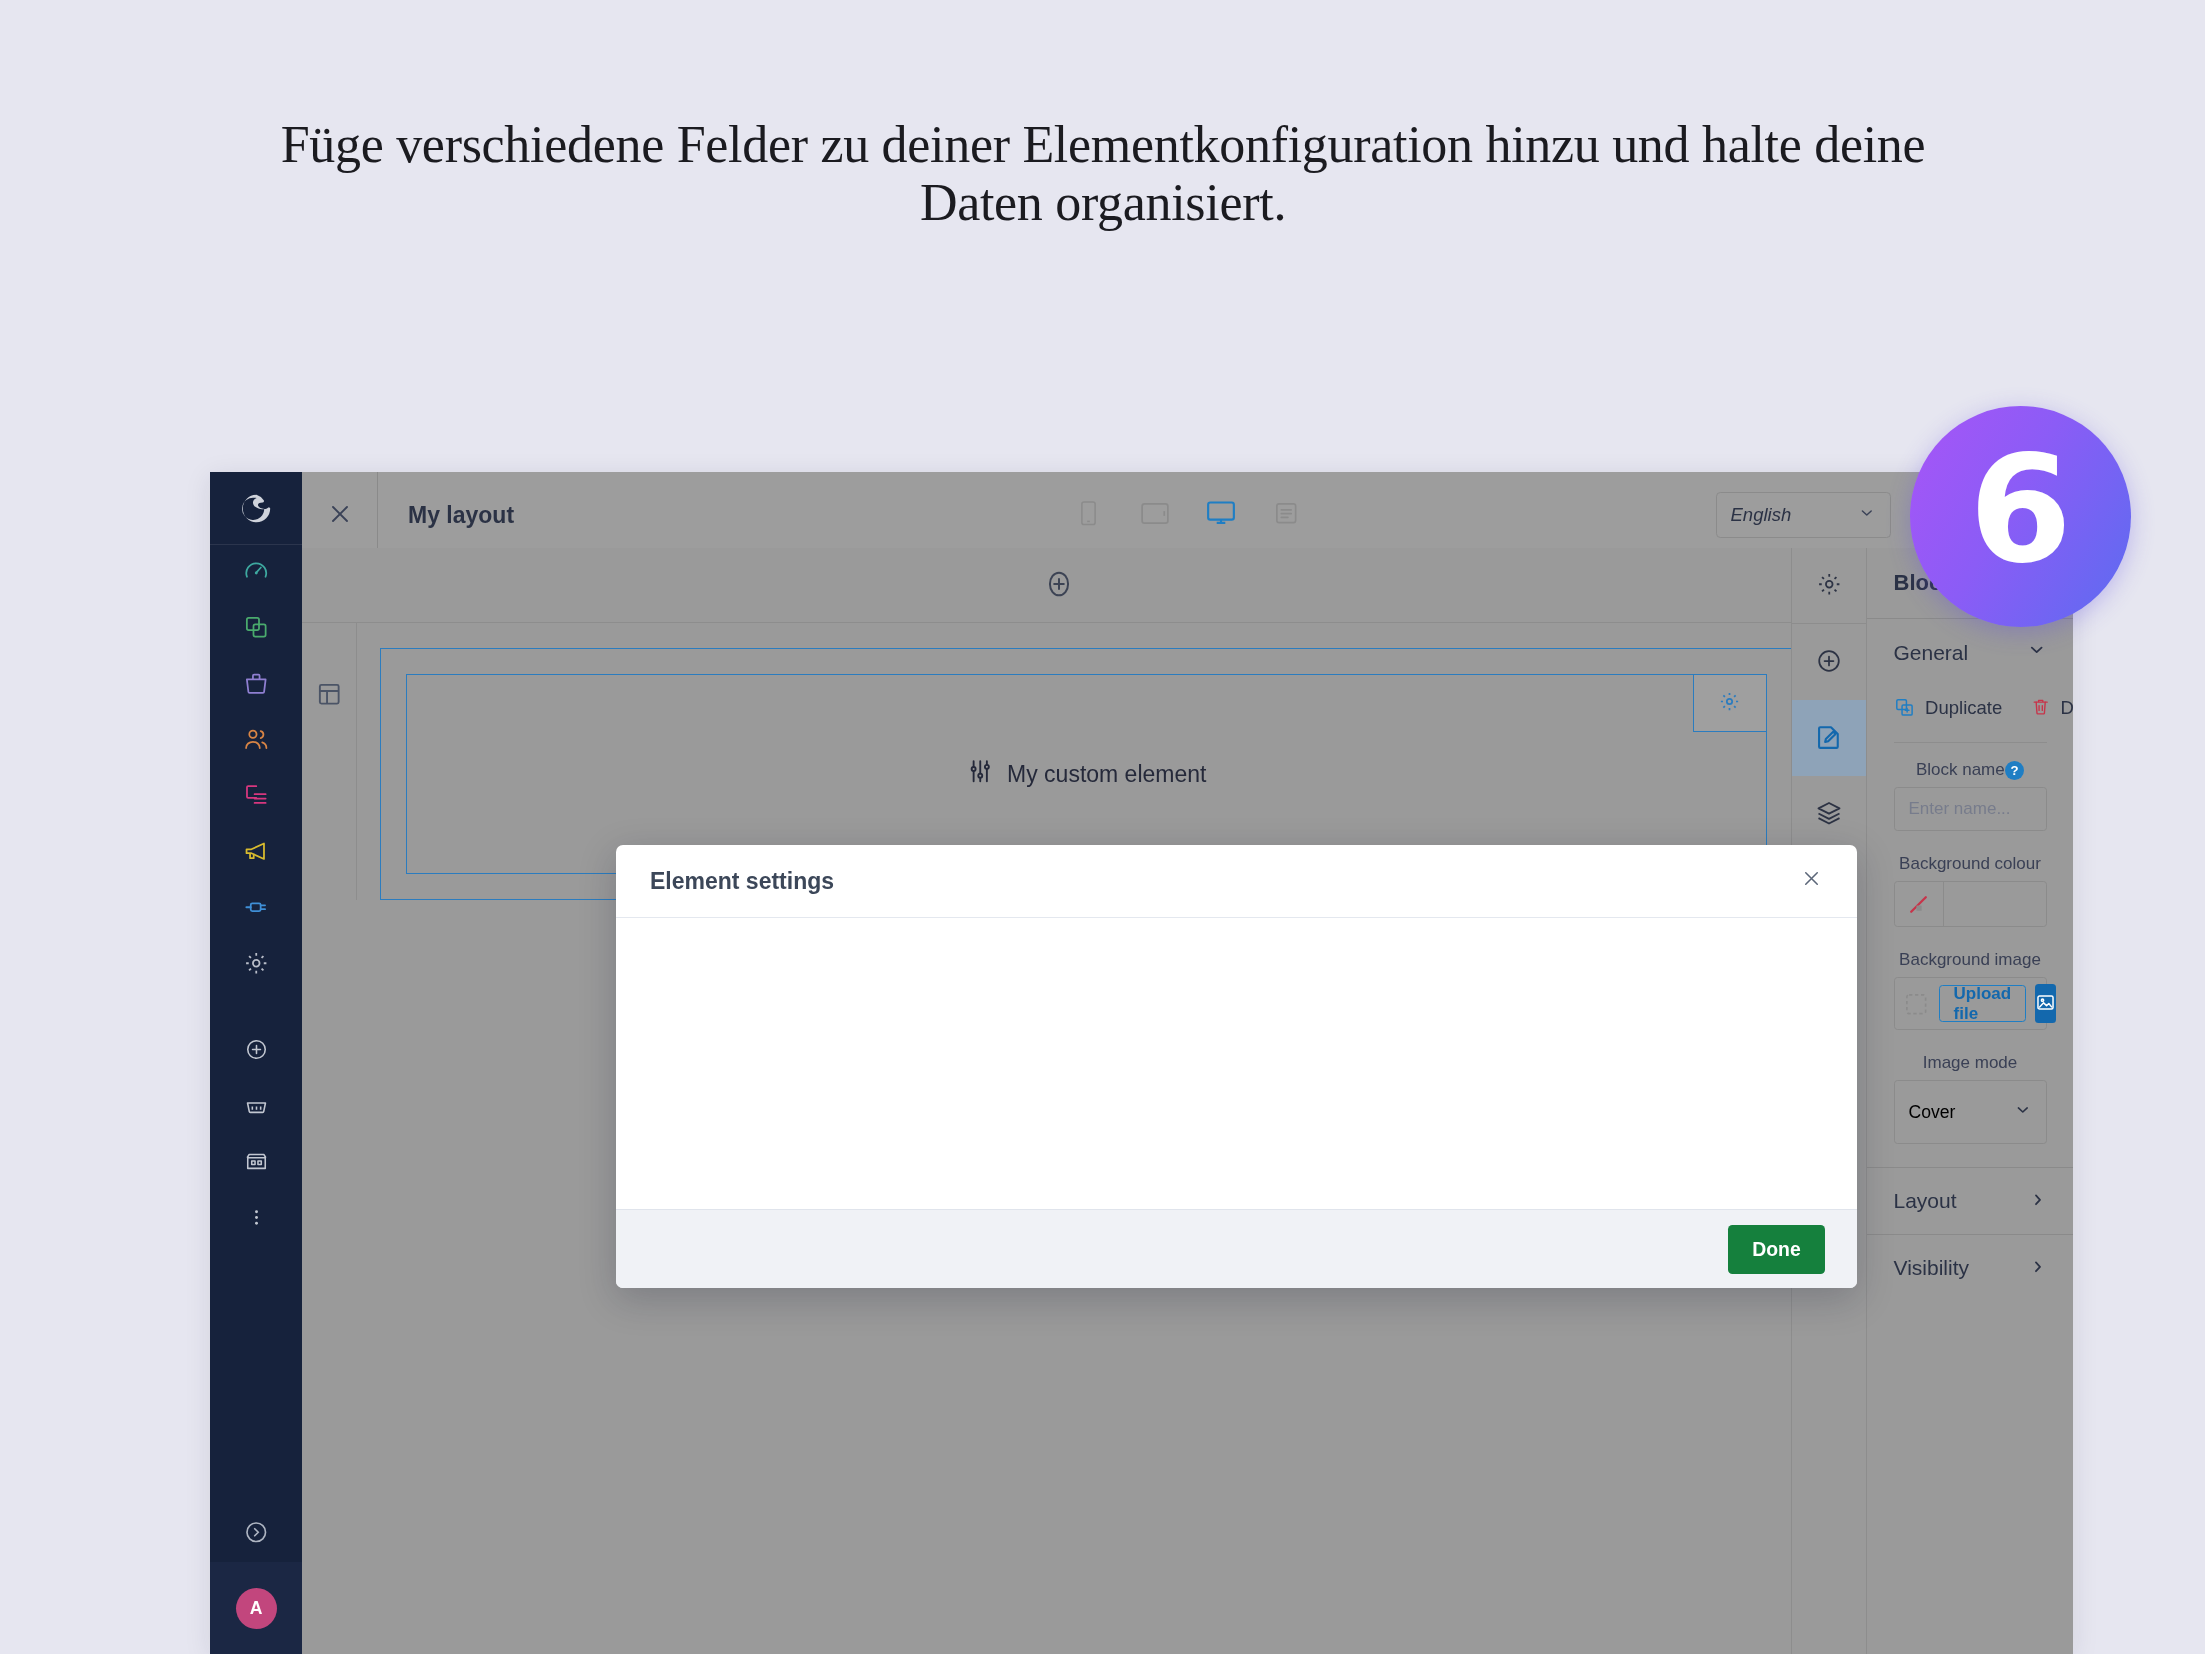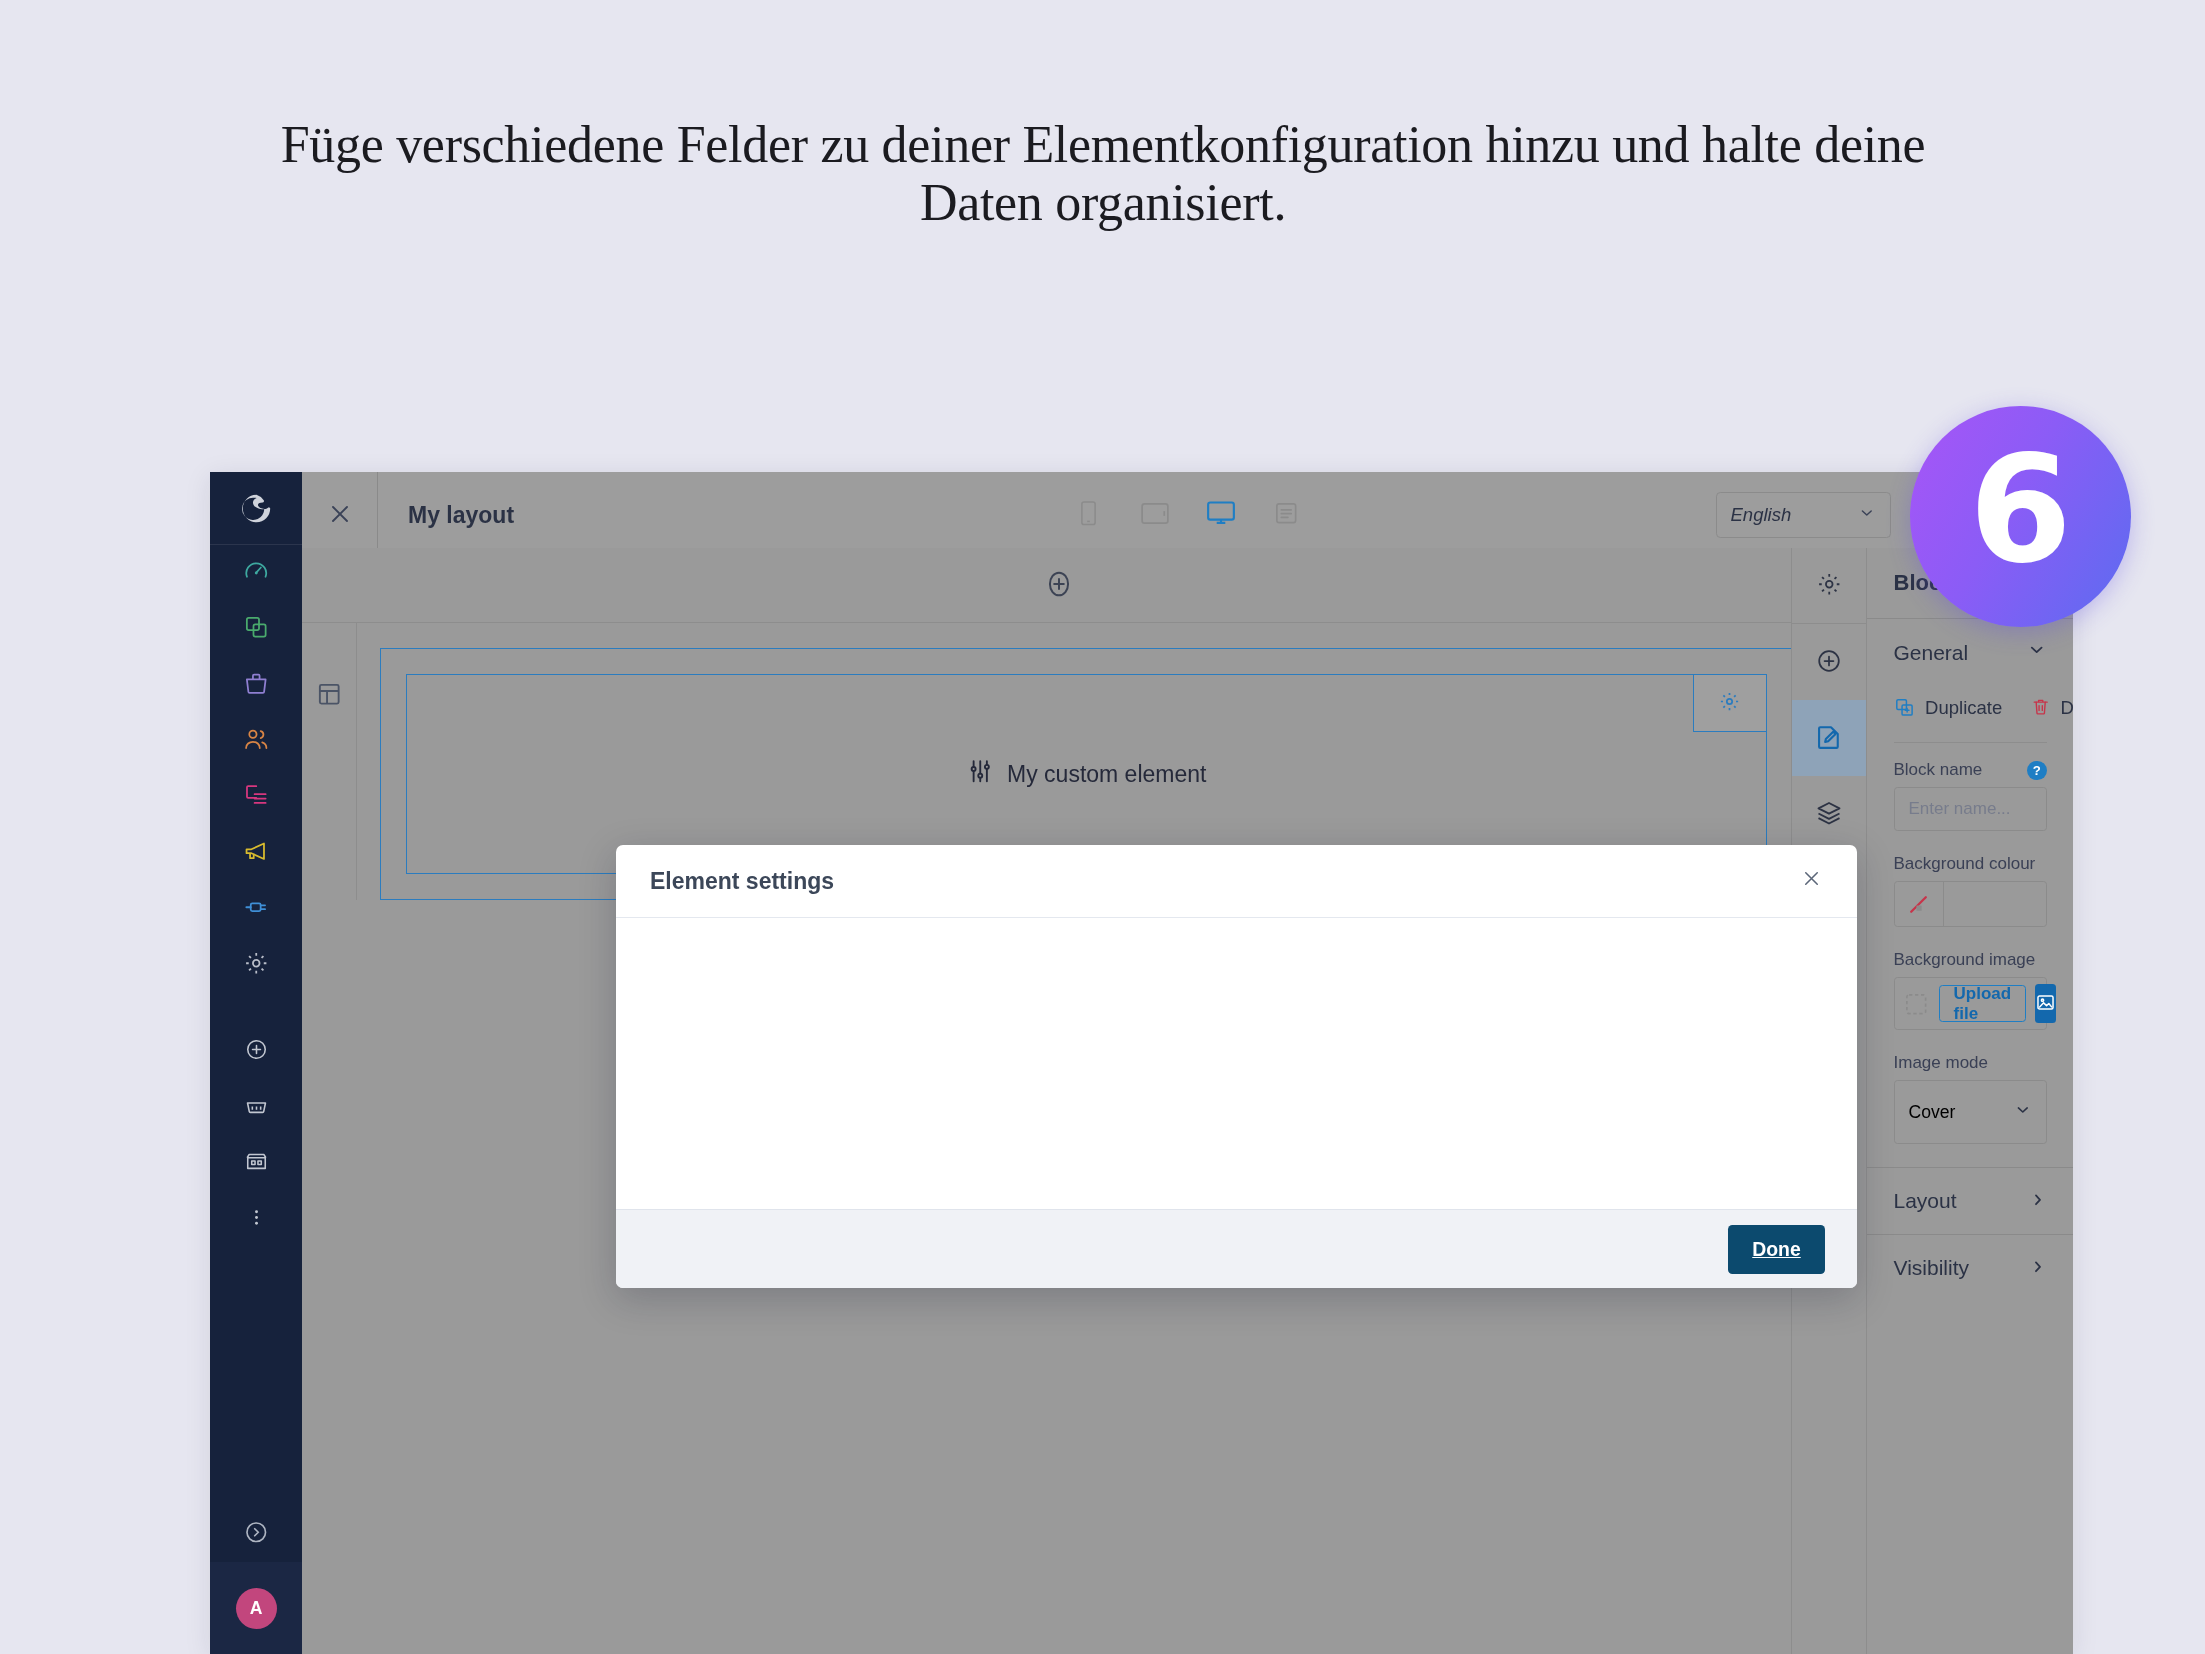--- a/index.html
+++ b/index.html
@@ -153,21 +153,21 @@
     padding: 0 26.5px; font-size: 21px; color: #2b3245;
   }
   .panel-body { padding: 0 26.5px; }
   .actions-row { display: flex; align-items: center; gap: 16px; padding: 10.6px 0 19.4px; }
   .action {
     display: flex; align-items: flex-start; gap: 10.6px; font-size: 18.5px; color: #2b3245;
   }
   .panel-hr { height: 0.9px; background: #8d8d8d; margin-bottom: 17.6px; }
   .field-label {
     font-size: 17px; color: #3a4055; margin-bottom: 7px;
-    display: flex; align-items: center; justify-content: space-between;
+    display: flex; align-items: center; justify-content: center;
   }
   .help-dot {
     width: 19.4px; height: 19.4px; border-radius: 50%; background: #1f7ec4;
     color: #fff; font-size: 13.2px; font-weight: 700;
     display: flex; align-items: center; justify-content: center;
   }
   .text-input {
     height: 44px; border: 0.9px solid #8b8b8b; border-radius: 3.5px;
     display: flex; align-items: center; padding: 0 14px;
     font-size: 17px; color: #777c8c; margin-bottom: 23px;
@@ -242,23 +242,23 @@
     height: 51px; border: 0.9px solid #d6dce6; border-radius: 3.5px;
     display: flex; align-items: center; padding: 0 17.6px;
     font-size: 18.5px; color: #a3acbb;
   }
   .modal-foot {
     position: absolute; left: 0; right: 0; bottom: 0; height: 79px;
     background: #f0f2f6; border-top: 0.9px solid #e0e4ec;
     display: flex; align-items: center; justify-content: flex-end; padding-right: 32px;
   }
   .done-btn {
-    width: 97px; height: 49px; border-radius: 4.4px; background: #0c4a6e;
+    width: 97px; height: 49px; border-radius: 4.4px; background: #15803d;
     color: #fff; font-size: 19.4px; font-weight: 700;
-    display: flex; align-items: center; justify-content: center; text-decoration: underline;
+    display: flex; align-items: center; justify-content: center;
   }
 
   
   .badge6 {
     position: absolute; left: 1910px; top: 406px;
     width: 221px; height: 221px; border-radius: 50%;
     background: linear-gradient(120deg, #a855f7 0%, #8b5cf6 45%, #5b6cf0 100%);
     display: flex; align-items: center; justify-content: center;
     z-index: 30;
     box-shadow: 0 5.3px 23px rgba(90,70,230,.30);

